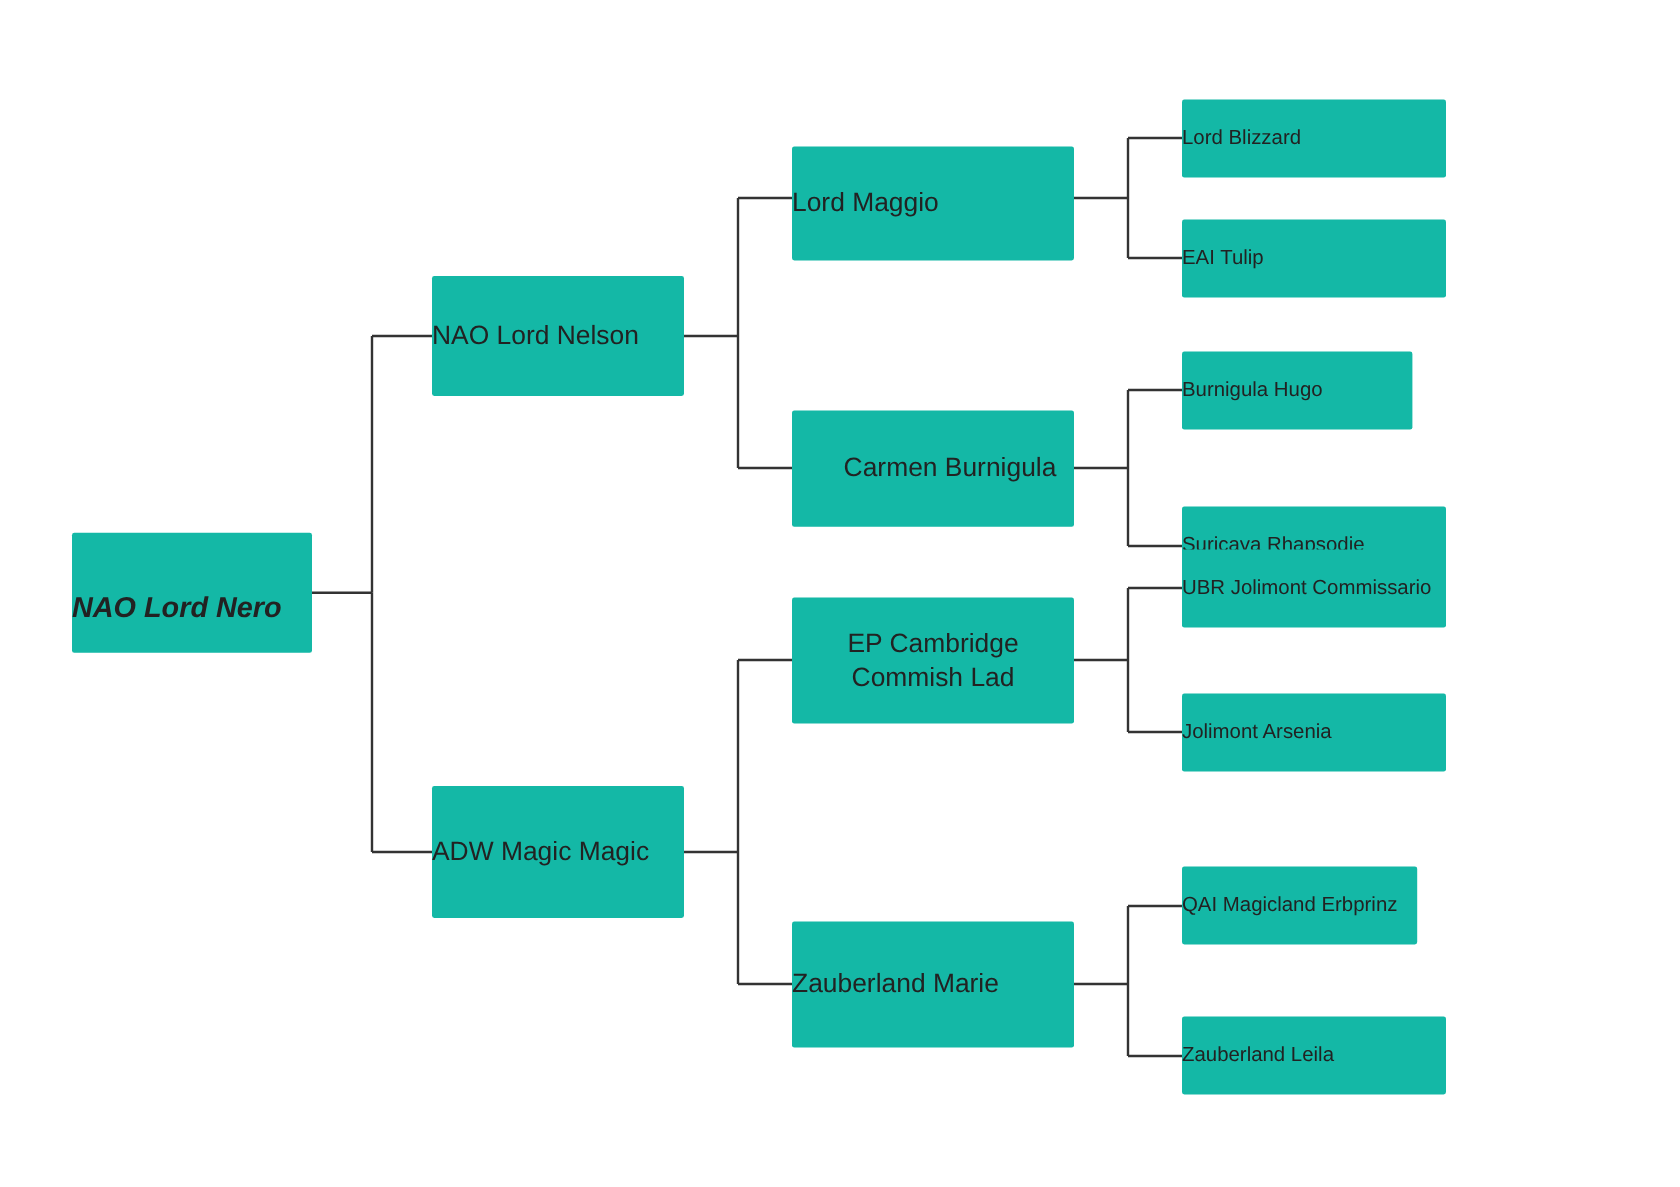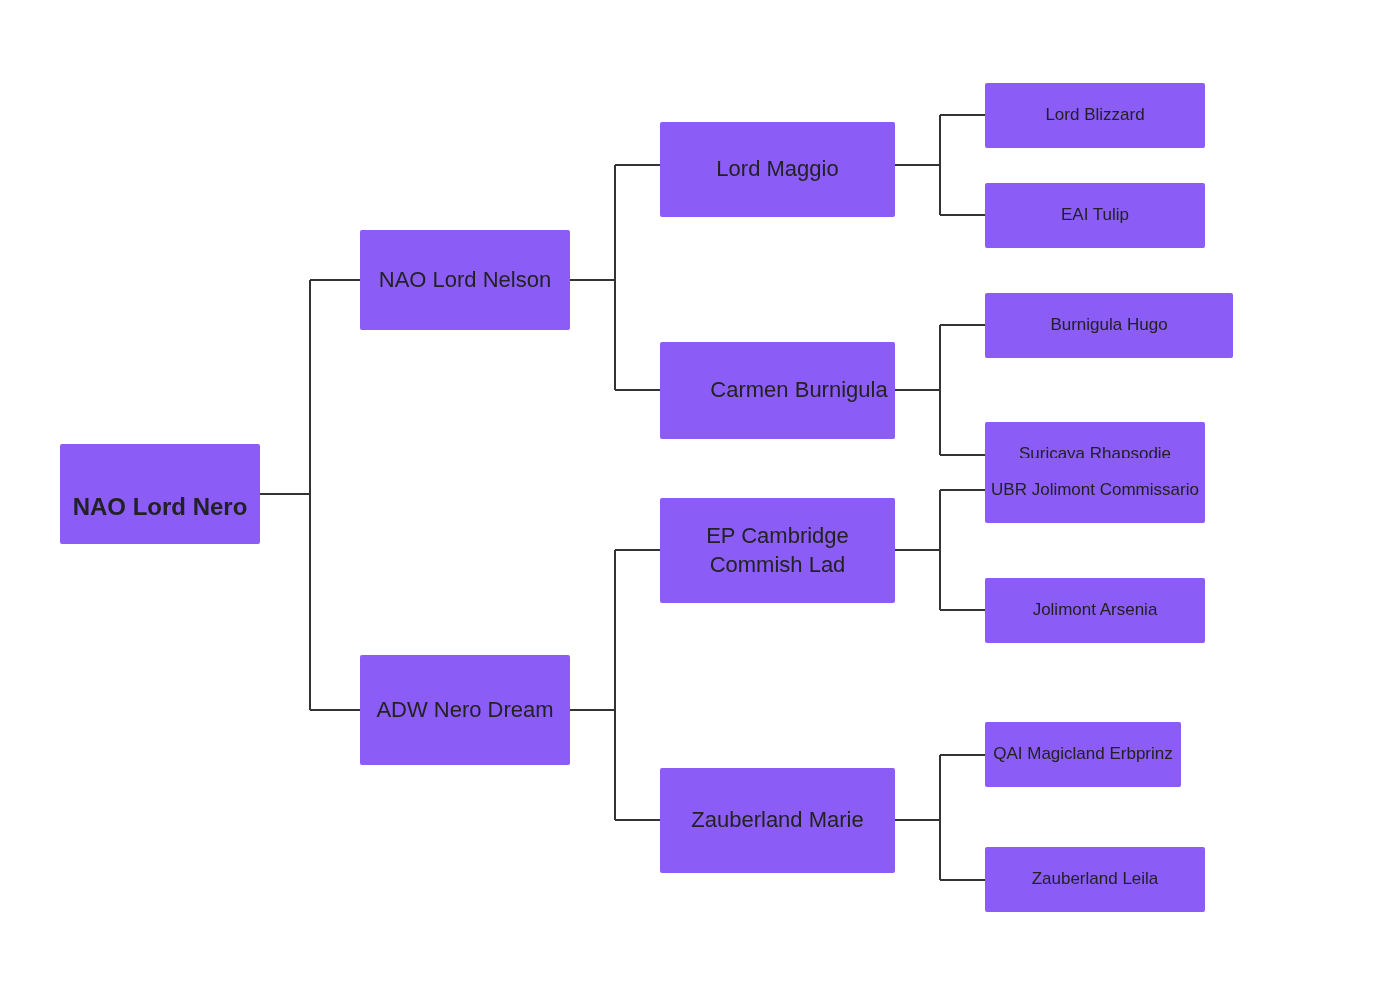--- a/index.html
+++ b/index.html
@@ -12,34 +12,35 @@
       position: relative;
     }
     .tree-container {
       position: absolute;
       top: 0; left: 0;
       width: 1400px;
       height: 989px;
     }
     .node {
       position: absolute;
-      background: #8b5cf6;
+      background: #14b8a6;
       border-radius: 2px;
       display: flex;
       align-items: center;
-      justify-content: center;
+      justify-content: flex-start;
       text-align: center;
     }
     .node-text {
       font-size: 22px;
       color: #222;
       line-height: 1.3;
     }
     .node-text.bold-italic {
       font-weight: bold;
+      font-style: italic;
       font-size: 24px;
       margin-top: 26px;
     }
     .node-text.small {
       font-size: 17px;
     }
     svg.lines {
       position: absolute;
       top: 0; left: 0;
       width: 1400px;
@@ -139,21 +140,21 @@
 
   <div class="node" style="left:60px; top:444px; width:200px; height:100px;">
     <span class="node-text bold-italic">NAO Lord Nero</span>
   </div>
 
   <div class="node" style="left:360px; top:230px; width:210px; height:100px;">
     <span class="node-text">NAO Lord Nelson</span>
   </div>
 
   <div class="node" style="left:360px; top:655px; width:210px; height:110px;">
-    <span class="node-text">ADW Nero Dream</span>
+    <span class="node-text">ADW Magic Magic</span>
   </div>
 
   <div class="node" style="left:660px; top:122px; width:235px; height:95px;">
     <span class="node-text">Lord Maggio</span>
   </div>
 
   <div class="node" style="left:660px; top:342px; width:235px; height:97px;padding-left:43px;">
     <span class="node-text">Carmen Burnigula</span>
   </div>
 
@@ -166,21 +167,21 @@
   </div>
 
   <div class="node" style="left:985px; top:83px; width:220px; height:65px;">
     <span class="node-text small">Lord Blizzard</span>
   </div>
 
   <div class="node" style="left:985px; top:183px; width:220px; height:65px;">
     <span class="node-text small">EAI Tulip</span>
   </div>
 
-  <div class="node" style="left:985px; top:293px; width:248px; height:65px;">
+  <div class="node" style="left:985px; top:293px; width:192px; height:65px;">
     <span class="node-text small">Burnigula Hugo</span>
   </div>
 
   <div class="node" style="left:985px; top:422px; width:220px; height:65px;">
     <span class="node-text small">Suricaya Rhapsodie</span>
   </div>
 
   <div class="node" style="left:985px; top:458px; width:220px; height:65px;">
     <span class="node-text small">UBR Jolimont Commissario</span>
   </div>

